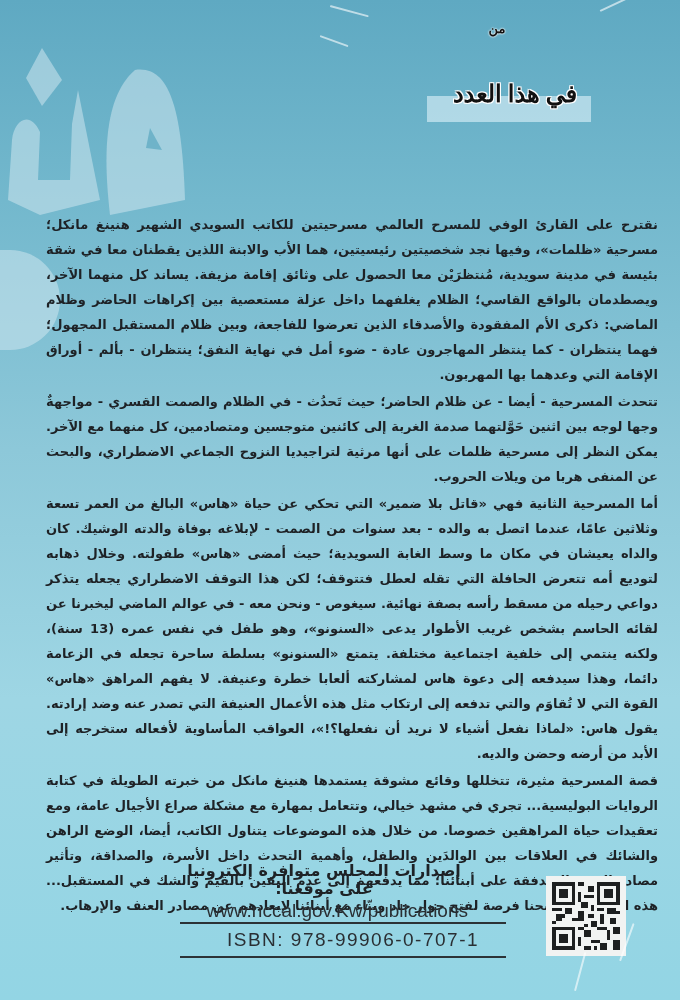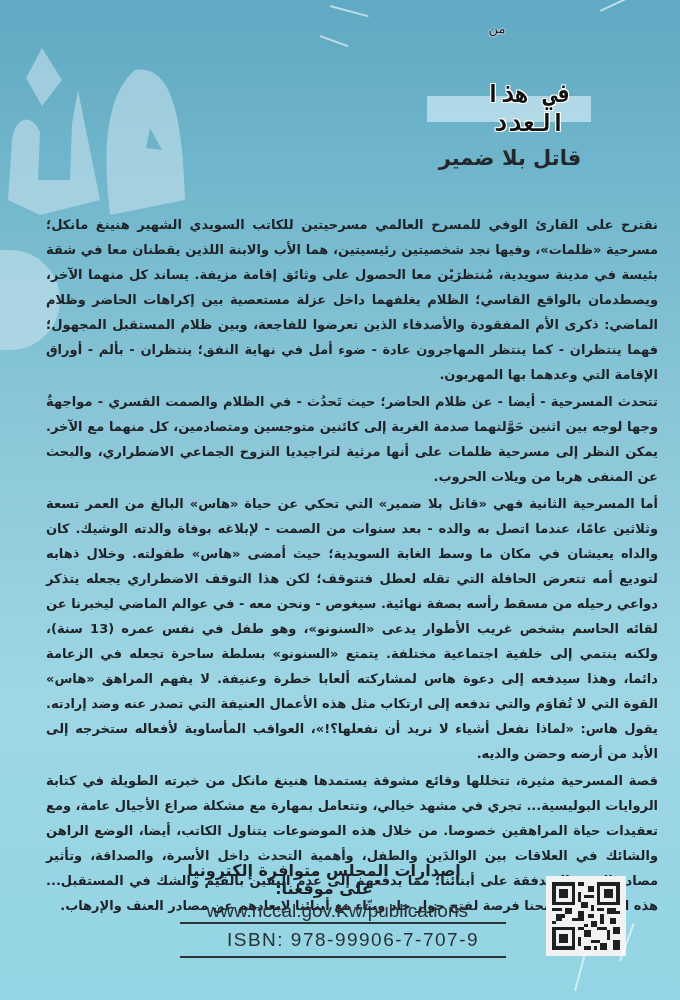--- a/index.html
+++ b/index.html
@@ -43,21 +43,21 @@
       left: 432px;
       top: 22px;
       width: 170px;
       height: 110px;
       text-align: center;
       direction: rtl;
     }
     .series-top {
       display: block;
       font-family: "DejaVu Serif", serif;
-      font-weight: normal;
+      font-weight: bold;
       font-size: 13px;
       color: #111;
       line-height: 14px;
       margin-right: 40px;
       text-shadow: 0 0 2px #fff, 0 0 2px #fff;
     }
     .series-main {
       display: block;
       font-family: "DejaVu Serif", serif;
       font-weight: bold;
@@ -70,26 +70,26 @@
     .issue-band {
       position: absolute;
       left: 427px;
       top: 96px;
       width: 164px;
       height: 26px;
       background: rgba(200, 230, 240, 0.75);
     }
     .issue-label {
       position: absolute;
-      left: 444px;
+      left: 430px;
       top: 80px;
       width: 170px;
       text-align: center;
       direction: rtl;
-      font-family: Liberation Mono, monospace;
+      font-family: Liberation Serif, serif;
       font-weight: bold;
       font-size: 24px;
       color: #111;
       text-shadow: 1px 1px 0 #fff, -1px -1px 0 #fff, 1px -1px 0 #fff, -1px 1px 0 #fff;
     }
     .titles {
       position: absolute;
       left: 420px;
       top: 144px;
       width: 180px;
@@ -199,36 +199,35 @@
   </svg>
   <div class="watermark-blob"></div>
 
   <div class="series-logo">
     <span class="series-top">من</span>
   </div>
   <div class="issue-band"></div>
   <div class="issue-label">في هذا العدد</div>
 
   <div class="titles">
-    <div>قاتل بلا ضمير</div>
   </div>
 
   <div class="body-text">
     <p>نقترح على القارئ الوفي للمسرح العالمي مسرحيتين للكاتب السويدي الشهير هنينغ مانكل؛ مسرحية «ظلمات»، وفيها نجد شخصيتين رئيسيتين، هما الأب والابنة اللذين يقطنان معا في شقة بئيسة في مدينة سويدية، مُنتظرَيْن معا الحصول على وثائق إقامة مزيفة. يساند كل منهما الآخر، ويصطدمان بالواقع القاسي؛ الظلام يغلفهما داخل عزلة مستعصية بين إكراهات الحاضر وظلام الماضي: ذكرى الأم المفقودة والأصدقاء الذين تعرضوا للفاجعة، وبين ظلام المستقبل المجهول؛ فهما ينتظران - كما ينتظر المهاجرون عادة - ضوء أمل في نهاية النفق؛ ينتظران - بألم - أوراق الإقامة التي وعدهما بها المهربون.</p>
     <p>تتحدث المسرحية - أيضا - عن ظلام الحاضر؛ حيث تَحدُث - في الظلام والصمت القسري - مواجهةٌ وجها لوجه بين اثنين حَوَّلتهما صدمة الغربة إلى كائنين متوجسين ومتصادمين، كل منهما مع الآخر. يمكن النظر إلى مسرحية ظلمات على أنها مرثية لتراجيديا النزوح الجماعي الاضطراري، والبحث عن المنفى هربا من ويلات الحروب.</p>
     <p>أما المسرحية الثانية فهي «قاتل بلا ضمير» التي تحكي عن حياة «هاس» البالغ من العمر تسعة وثلاثين عامًا، عندما اتصل به والده - بعد سنوات من الصمت - لإبلاغه بوفاة والدته الوشيك. كان والداه يعيشان في مكان ما وسط الغابة السويدية؛ حيث أمضى «هاس» طفولته. وخلال ذهابه لتوديع أمه تتعرض الحافلة التي تقله لعطل فتتوقف؛ لكن هذا التوقف الاضطراري يجعله يتذكر دواعي رحيله من مسقط رأسه بصفة نهائية. سيغوص - ونحن معه - في عوالم الماضي ليخبرنا عن لقائه الحاسم بشخص غريب الأطوار يدعى «السنونو»، وهو طفل في نفس عمره (13 سنة)، ولكنه ينتمي إلى خلفية اجتماعية مختلفة. يتمتع «السنونو» بسلطة ساحرة تجعله في الزعامة دائما، وهذا سيدفعه إلى دعوة هاس لمشاركته ألعابا خطرة وعنيفة. لا يفهم المراهق «هاس» القوة التي لا تُقاوَم والتي تدفعه إلى ارتكاب مثل هذه الأعمال العنيفة التي تصدر عنه وضد إرادته. يقول هاس: «لماذا نفعل أشياء لا نريد أن نفعلها؟!»، العواقب المأساوية لأفعاله ستخرجه إلى الأبد من أرضه وحضن والديه.</p>
     <p>قصة المسرحية مثيرة، تتخللها وقائع مشوقة يستمدها هنينغ مانكل من خبرته الطويلة في كتابة الروايات البوليسية... تجري في مشهد خيالي، وتتعامل بمهارة مع مشكلة صراع الأجيال عامة، ومع تعقيدات حياة المراهقين خصوصا. من خلال هذه الموضوعات يتناول الكاتب، أيضا، الوضع الراهن والشائك في العلاقات بين الوالدَين والطفل، وأهمية التحدث داخل الأسرة، والصداقة، وتأثير مصادر العنف المتدفقة على أبنائنا؛ مما يدفعهم إلى عدم اليقين بالقيم والشك في المستقبل... هذه المسرحية تمنحنا فرصة لفتح حوار جاد وبنّاء مع أبنائنا لإبعادهم عن مصادر العنف والإرهاب.</p>
   </div>
 
   <div class="footer">
     <div class="footer-note">إصدارات المجلس متوافرة إلكترونيا على موقعنا:</div>
     <div class="footer-url">www.nccal.gov.Kw/publications</div>
   </div>
   <div class="isbn-block">
-    <span class="isbn-text">ISBN: 978-99906-7-707-9</span>
+    <span class="isbn-text">ISBN: 978-99906-0-707-1</span>
   </div>
 
   <div class="qr">
     <svg width="80" height="80" viewBox="0 0 25 25" shape-rendering="crispEdges">
       <rect x="0" y="0" width="25" height="25" fill="#f1f3f2"></rect>
       <g fill="#1d1f20">
 
         <rect x="2" y="2" width="7" height="7"></rect>
           <rect x="3" y="3" width="5" height="5" fill="#f1f3f2"></rect>
           <rect x="4" y="4" width="3" height="3"></rect>

